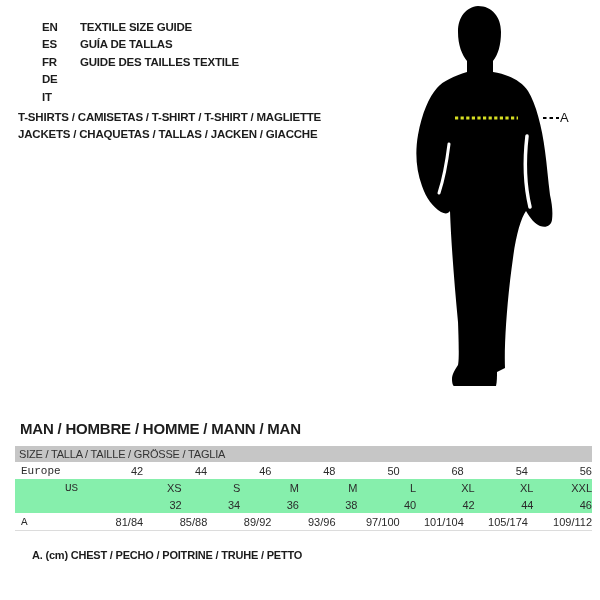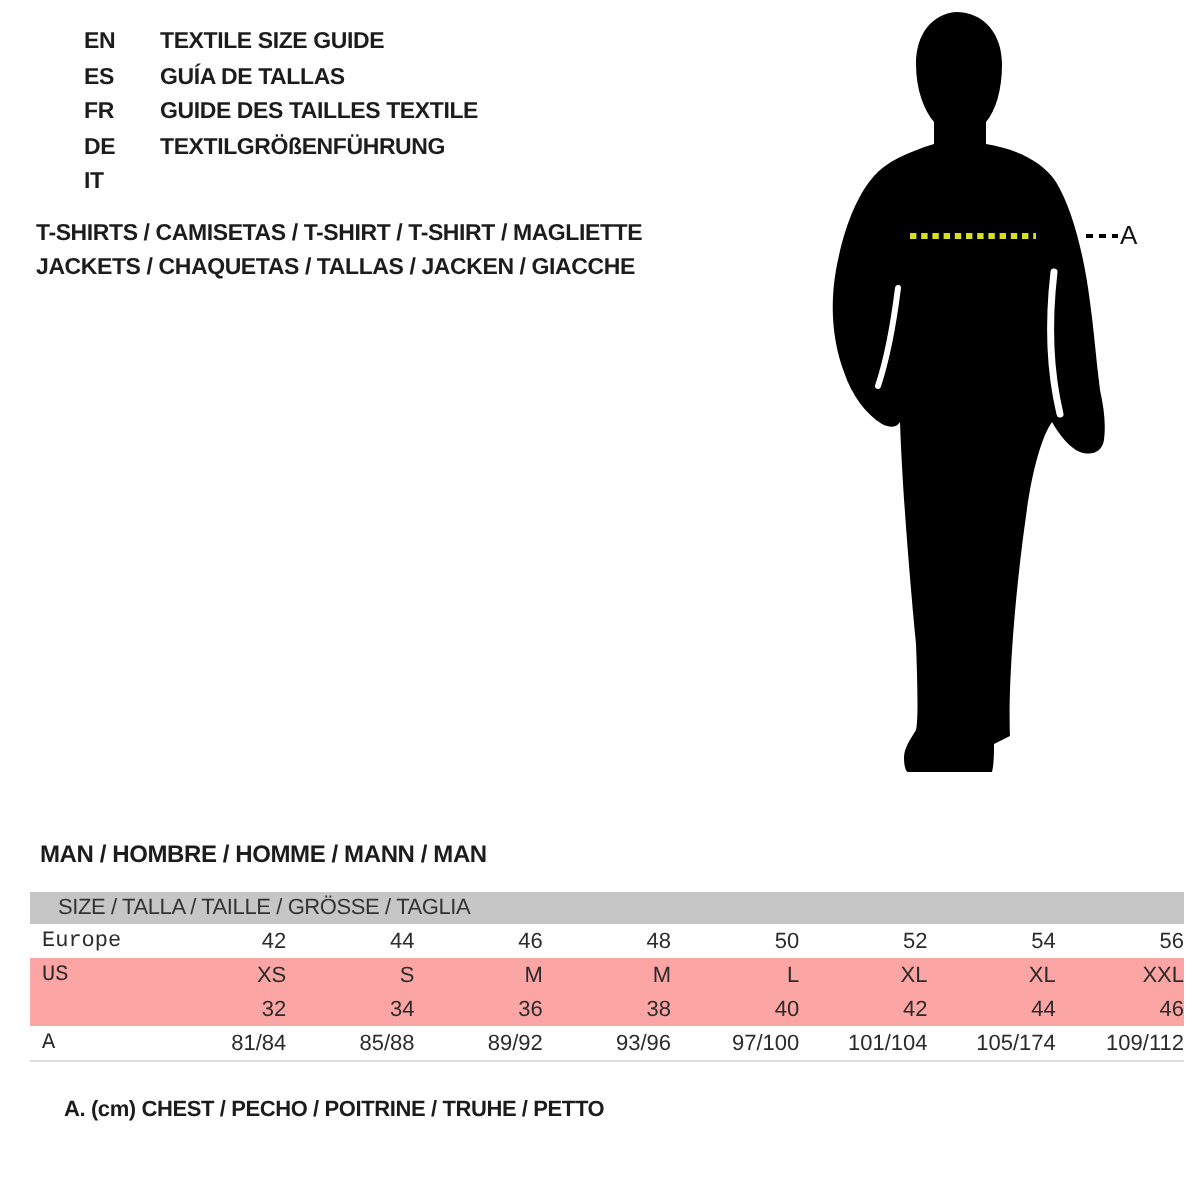--- a/index.html
+++ b/index.html
@@ -7,34 +7,34 @@
     position: relative;
     width: 600px;
     height: 600px;
     background: #ffffff;
     font-family: "Liberation Sans", sans-serif;
     color: #1c1c1c;
     overflow: hidden;
   }
   
   .lang-list { position: absolute; left: 22px; top: 15px; font-size: 11.5px; font-weight: bold; letter-spacing: -0.2px; }
-  .lang-row { display: flex; height: 17.5px; align-items: flex-start; padding-left: 20px; }
+  .lang-row { display: flex; height: 17.5px; align-items: flex-end; padding-left: 20px; }
   .lang-code { width: 38px; flex: 0 0 38px; }
   
   .cat-lines { position: absolute; left: 18px; top: 109px; font-size: 11.5px; font-weight: bold; line-height: 16.5px; letter-spacing: -0.2px; white-space: nowrap; }
   
   .figure { position: absolute; left: 400px; top: 0px; width: 185px; height: 395px; }
   .measure-label { position: absolute; left: 560px; top: 110px; font-size: 13px; font-weight: normal; color: #111; }
   
-  .section-title { position: absolute; left: 20px; top: 420px; font-size: 12px; font-weight: bold; letter-spacing: -0.2px; }
+  .section-title { position: absolute; left: 20px; top: 420px; font-size: 15px; font-weight: bold; letter-spacing: -0.2px; }
   
   .size-table { position: absolute; left: 15px; top: 446px; width: 577px; font-size: 11px; color: #2b2b2b; }
-  .thead { background: #c6c6c6; height: 16px; line-height: 16px; padding-left: 14px; color: #333; letter-spacing: -0.2px; }
+  .thead { background: #c6c6c6; height: 16px; line-height: 16px; padding-left: 4px; color: #333; letter-spacing: -0.2px; }
   .trow { display: flex; height: 17px; align-items: center; }
-  .trow.stripe { background: #fca5a5; }
+  .trow.stripe { background: #86efac; padding-left: 44px; }
   .trow.last { border-bottom: 1px solid #dcdcdc; }
   .tlabel { flex: 0 0 58px; padding-left: 6px; font-family: Liberation Mono, monospace; }
   .tcell { flex: 1 1 0; text-align: right; }
   
   .footnote { position: absolute; left: 32px; top: 549px; font-size: 11px; font-weight: bold; letter-spacing: -0.2px; }
 </style>
 </head>
 <body>
 
 <div class="canvas">
@@ -47,21 +47,20 @@
     <div class="lang-row">
       <span class="lang-code">ES</span>
       <span class="lang-label">GUÍA DE TALLAS</span>
     </div>
     <div class="lang-row">
       <span class="lang-code">FR</span>
       <span class="lang-label">GUIDE DES TAILLES TEXTILE</span>
     </div>
     <div class="lang-row">
       <span class="lang-code">DE</span>
-      <span class="lang-label">TEXTILGRÖßENFÜHRUNG</span>
     </div>
     <div class="lang-row">
       <span class="lang-code">IT</span>
     </div>
   </div>
 
   <div class="cat-lines">
     <div>T-SHIRTS / CAMISETAS / T-SHIRT / T-SHIRT / MAGLIETTE</div>
     <div>JACKETS / CHAQUETAS / TALLAS / JACKEN / GIACCHE</div>
   </div>
@@ -108,21 +107,21 @@
   <div class="size-table">
     <div class="thead">SIZE / TALLA / TAILLE / GRÖSSE / TAGLIA</div>
 
     <div class="trow">
       <span class="tlabel">Europe</span>
       <span class="tcell">42</span>
       <span class="tcell">44</span>
       <span class="tcell">46</span>
       <span class="tcell">48</span>
       <span class="tcell">50</span>
-      <span class="tcell">52</span>
+      <span class="tcell">68</span>
       <span class="tcell">54</span>
       <span class="tcell">56</span>
     </div>
 
     <div class="trow stripe">
       <span class="tlabel">US</span>
       <span class="tcell">XS</span>
       <span class="tcell">S</span>
       <span class="tcell">M</span>
       <span class="tcell">M</span>

